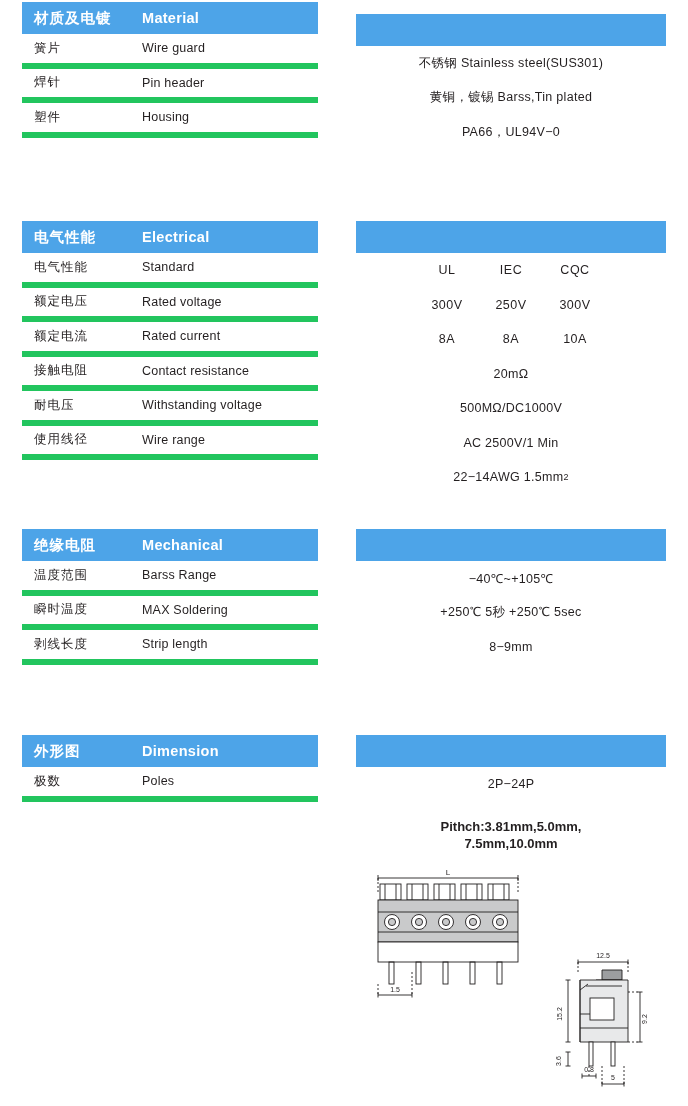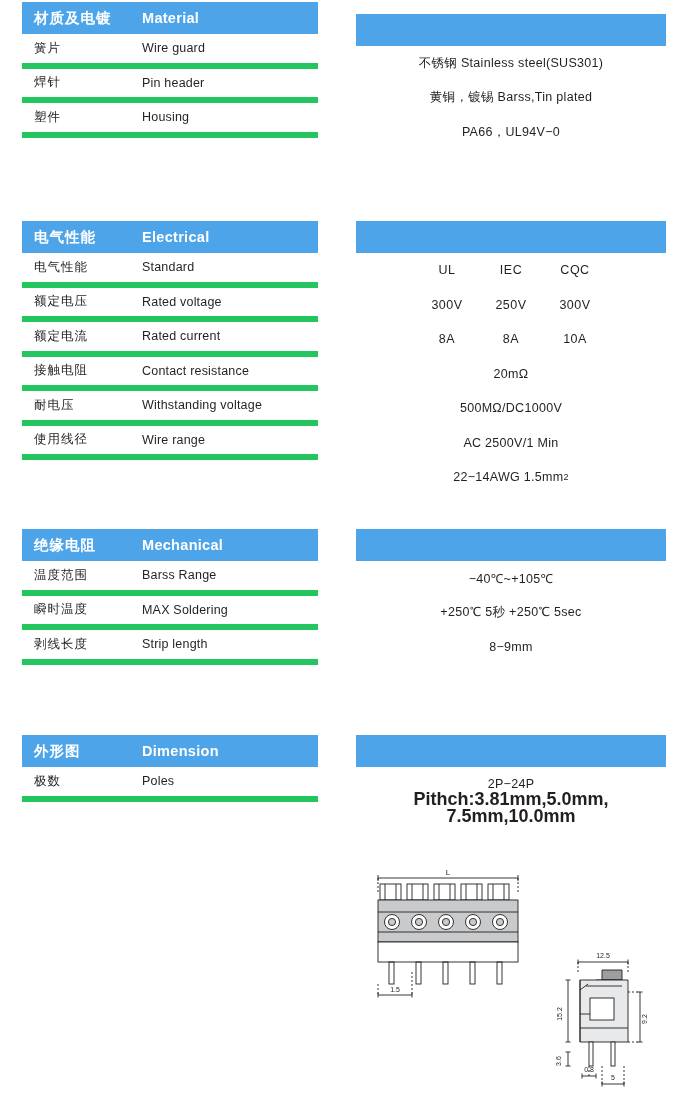--- a/index.html
+++ b/index.html
@@ -99,24 +99,24 @@
   }
   .std-row .seg { width: 64px; text-align: center; }
   .std-row { letter-spacing: 0.5px; }
 
   .sup { font-size: 9px; vertical-align: super; }
 
   
   .pitch-note {
     position: absolute;
     left: 356px;
-    top: 791px;
+    top: 818px;
     width: 310px;
     text-align: center;
-    font-size: 18px;
+    font-size: 13px;
     font-weight: bold;
     color: #231f20;
     line-height: 17px;
   }
 
   .draw-wrap {
     position: absolute;
     left: 356px;
     top: 862px;
     width: 320px;

